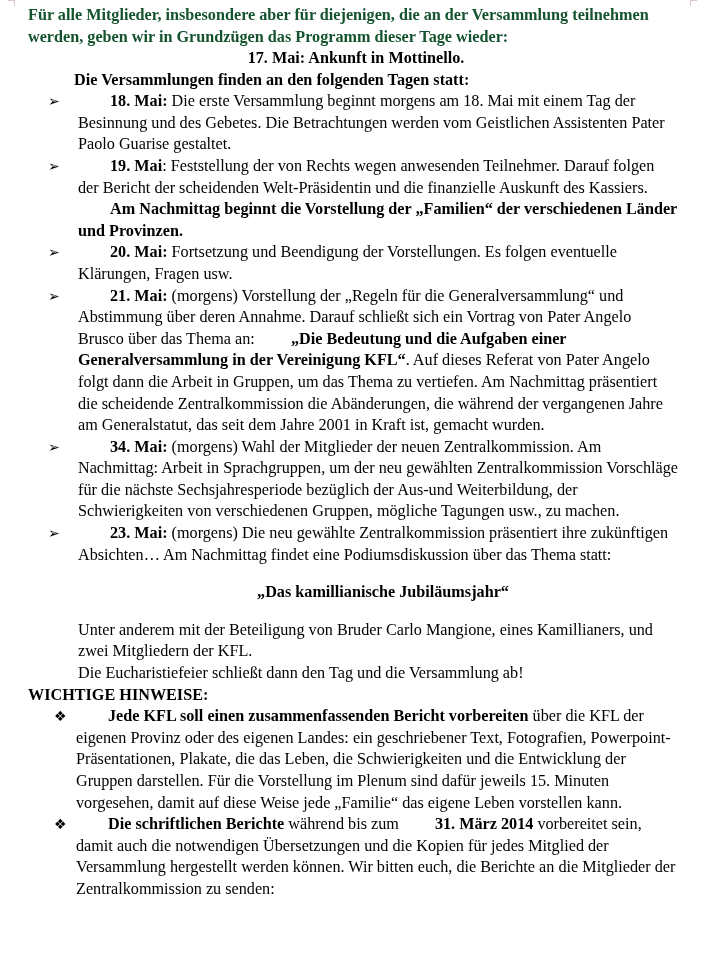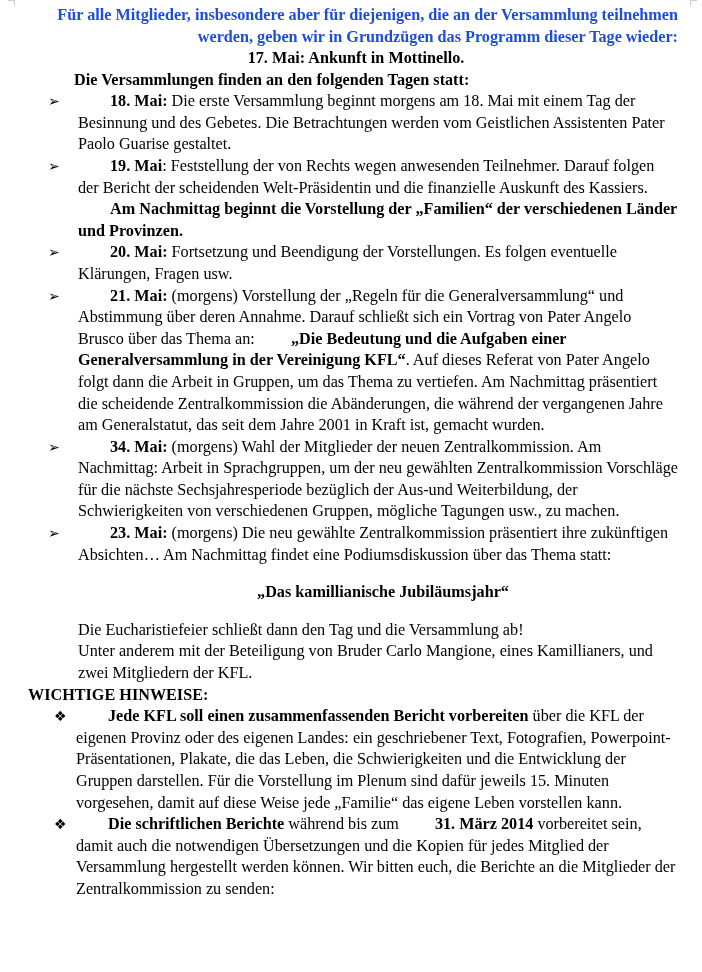--- a/index.html
+++ b/index.html
@@ -2,21 +2,21 @@
 <html><head>
 <meta charset="utf-8">
 <style>
   html, body { margin: 0; padding: 0; background: #ffffff; }
   body {
     width: 702px; height: 972px; overflow: hidden; position: relative;
     font-family: "Liberation Serif", serif; font-size: 16.2px; line-height: 21.6px; color: #000;
   }
   .corner-mark { position: absolute; background: #d9c9c9; }
   .page { position: absolute; left: 28px; top: 4px; width: 650px; }
-  .intro { color: #1d4ed8; font-weight: bold; margin: 0; line-height: 22px; text-align: right; }
+  .intro { color: #14532d; font-weight: bold; margin: 0; line-height: 22px; }
   .center-head { font-weight: bold; text-align: center; padding-left: 6px; margin: 0; }
   .sub-head { font-weight: bold; margin: 0 0 0 46px; }
   .arrow-list { list-style: none; margin: 0; padding: 0; }
   .arrow-item { position: relative; padding-left: 50px; margin: 0; }
   .arrow-item .bullet { position: absolute; left: 20px; top: 0; font-size: 14px; }
   .b { font-weight: bold; margin-left: 32px; }
   .theme { font-weight: bold; text-align: center; margin: 16px; padding-left: 10px; }
   .note-head { font-weight: bold; margin: 0; }
   .diamond-list { list-style: none; margin: 0; padding: 0; }
   .diamond-item { position: relative; padding-left: 48px; margin: 0; }
@@ -56,22 +56,22 @@
       <span class="b">21. Mai:</span><span> (morgens) Vorstellung der „Regeln für die Generalversammlung“ und Abstimmung über deren Annahme. Darauf schließt sich ein Vortrag von Pater Angelo Brusco über das Thema an: </span><span class="b">„Die Bedeutung und die Aufgaben einer Generalversammlung in der Vereinigung KFL“</span><span>. Auf dieses Referat von Pater Angelo folgt dann die Arbeit in Gruppen, um das Thema zu vertiefen. Am Nachmittag präsentiert die scheidende Zentralkommission die Abänderungen, die während der vergangenen Jahre am Generalstatut, das seit dem Jahre 2001 in Kraft ist, gemacht wurden.</span>
     </li>
     <li class="arrow-item">
       <span class="bullet">➢</span>
       <span class="b">34. Mai:</span><span> (morgens) Wahl der Mitglieder der neuen Zentralkommission. Am Nachmittag: Arbeit in Sprachgruppen, um der neu gewählten Zentralkommission Vorschläge für die nächste Sechsjahresperiode bezüglich der Aus-und Weiterbildung, der Schwierigkeiten von verschiedenen Gruppen, mögliche Tagungen usw., zu machen.</span>
     </li>
     <li class="arrow-item">
       <span class="bullet">➢</span>
       <span class="b">23. Mai:</span><span> (morgens) Die neu gewählte Zentralkommission präsentiert ihre zukünftigen Absichten… Am Nachmittag findet eine Podiumsdiskussion über das Thema statt:</span>
       <p class="theme">„Das kamillianische Jubiläumsjahr“</p>
+      <p class="para">Unter anderem mit der Beteiligung von Bruder Carlo Mangione, eines Kamillianers, und zwei Mitgliedern der KFL.</p>
       <p class="para">Die Eucharistiefeier schließt dann den Tag und die Versammlung ab!</p>
-      <p class="para">Unter anderem mit der Beteiligung von Bruder Carlo Mangione, eines Kamillianers, und zwei Mitgliedern der KFL.</p>
     </li>
   </ul>
 
   <p class="note-head">WICHTIGE HINWEISE:</p>
 
   <ul class="diamond-list">
     <li class="diamond-item">
       <span class="bullet">❖</span>
       <span class="b">Jede KFL soll einen zusammenfassenden Bericht vorbereiten</span><span> über die KFL der eigenen Provinz oder des eigenen Landes: ein geschriebener Text, Fotografien, Powerpoint-Präsentationen, Plakate, die das Leben, die Schwierigkeiten und die Entwicklung der Gruppen darstellen. Für die Vorstellung im Plenum sind dafür jeweils 15. Minuten vorgesehen, damit auf diese Weise jede „Familie“ das eigene Leben vorstellen kann.</span>
     </li>

